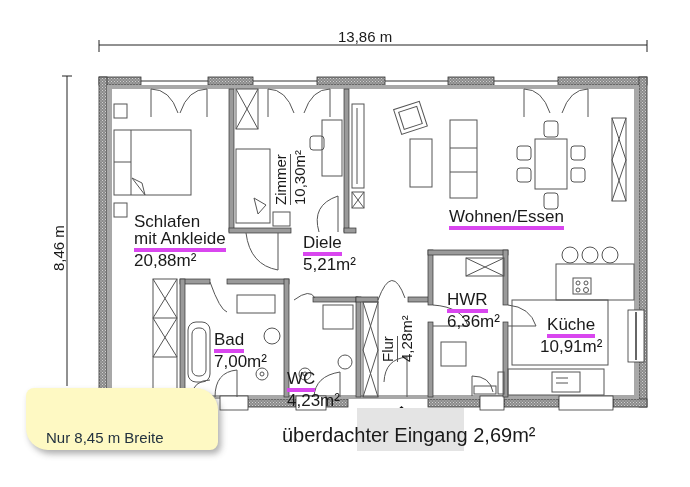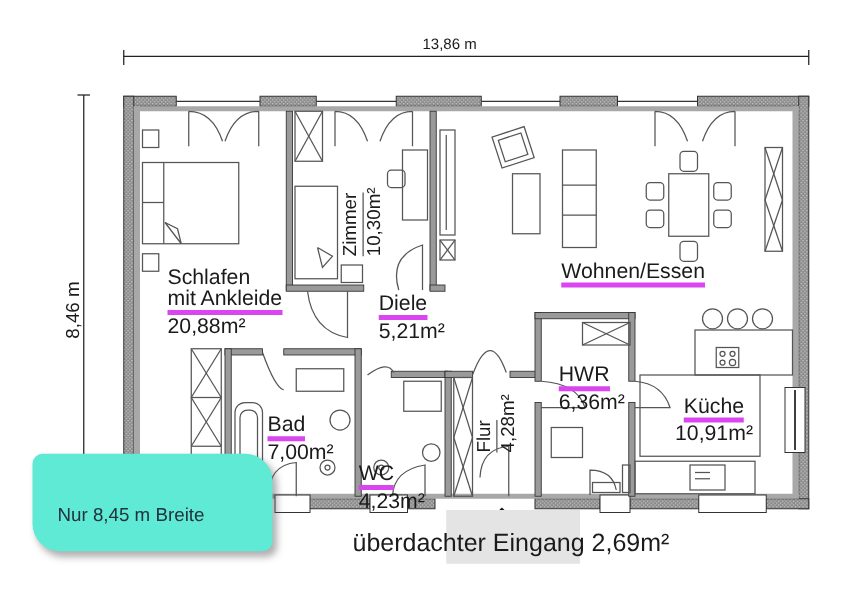--- a/index.html
+++ b/index.html
@@ -4,25 +4,25 @@
 <style>
   html, body { margin:0; padding:0; background:#ffffff; }
   body { width:690px; height:487px; position:relative; overflow:hidden; font-family:"Liberation Sans", sans-serif; }
   #plan { position:absolute; left:0; top:0; width:690px; height:487px; }
   .lbl { position:absolute; color:#1a1a1a; font-family:"Liberation Sans", sans-serif; font-size:17px; line-height:17px; white-space:nowrap; }
   .lbl .name { display:inline-block; border-bottom:4px solid #d946ef; padding-bottom:1px; }
   .lbl .area { display:block; }
   .vlbl { position:absolute; transform-origin:left top; transform:rotate(-90deg); color:#1a1a1a; font-size:15px; line-height:17px; white-space:nowrap; }
   .vlbl .name { display:inline-block; border-bottom:1px solid #555; padding-bottom:1px; }
   .vlbl .area { display:block; }
-  .dim { position:absolute; font-size:12px; color:#1a1a1a; white-space:nowrap; }
+  .dim { position:absolute; font-size:15px; color:#1a1a1a; white-space:nowrap; }
   .dim-v { position:absolute; font-size:15px; color:#1a1a1a; white-space:nowrap; transform-origin:left top; transform:rotate(-90deg); }
   .entrance-pad { position:absolute; left:357px; top:408px; width:107px; height:43px; background:#e4e4e4; }
   .entrance-lbl { position:absolute; left:282px; top:424px; font-size:20px; color:#1a1a1a; white-space:nowrap; }
-  .callout { position:absolute; left:26px; top:363px; width:192px; height:78px; background:#5eead4;
+  .callout { position:absolute; left:26px; top:388px; width:192px; height:62px; background:#fef9c3;
     border-radius:8px 22px 8px 22px; box-shadow:3px 4px 6px rgba(80,80,80,0.45); }
   .callout span { position:absolute; left:20px; top:41px; font-size:15px; color:#23323f; white-space:nowrap; }
 </style>
 </head>
 <body>
 
 <svg id="plan" viewBox="0 0 690 487" xmlns="http://www.w3.org/2000/svg">
   <defs>
     <pattern id="hatch" width="3" height="3" patternUnits="userSpaceOnUse">
       <rect width="3" height="3" fill="#8a8a8a"></rect>

